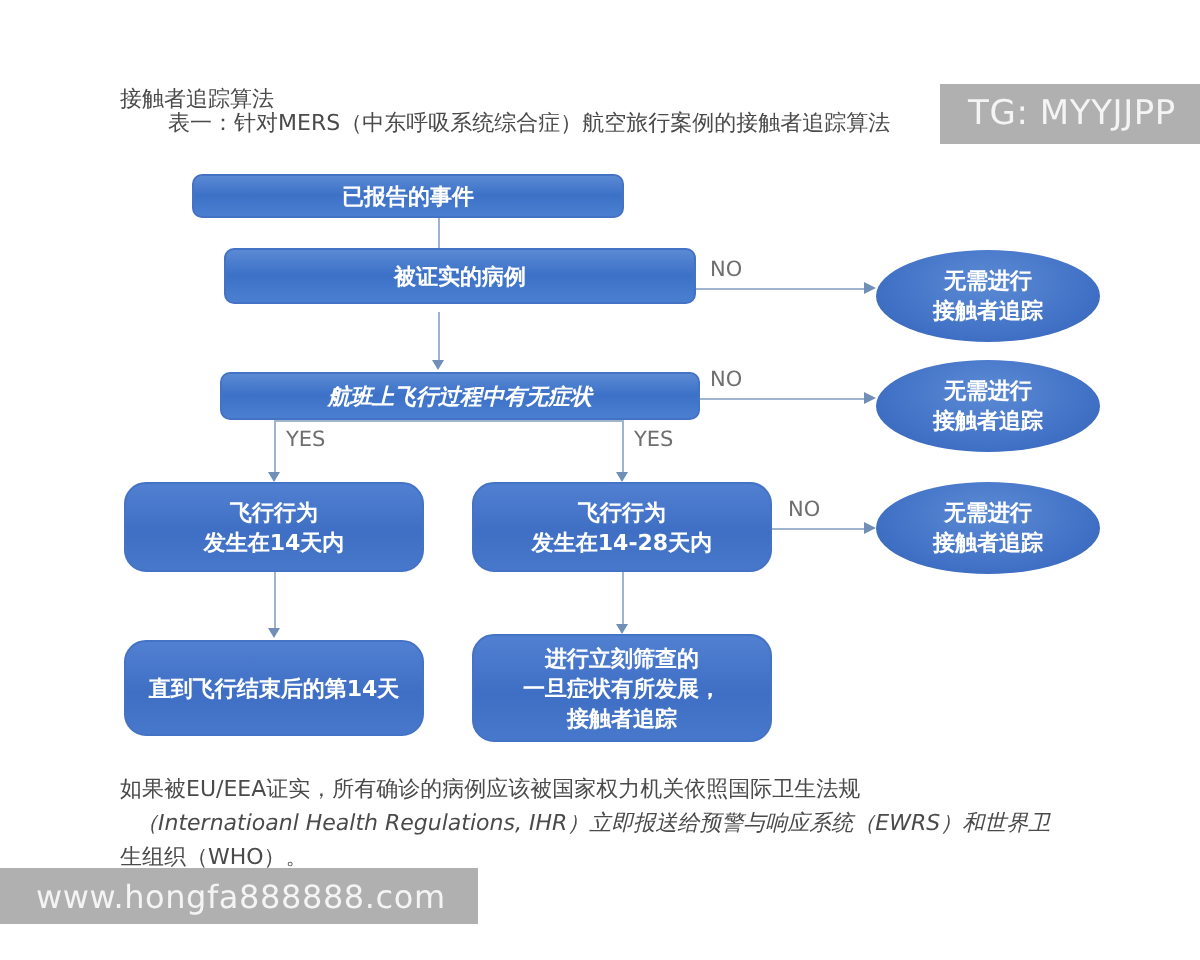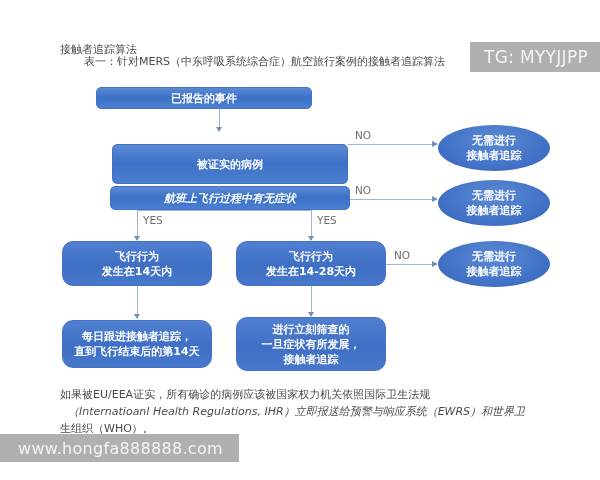--- a/index.html
+++ b/index.html
@@ -88,21 +88,21 @@
     background: linear-gradient(180deg, #5180d2 0%, #3f6fc4 55%, #4878cb 100%);
     border: 1px solid #4472c4;
     border-radius: 11px;
   }
   .ellipse {
     background: radial-gradient(ellipse at 50% 35%, #5b8ad4 0%, #3f6fc4 70%, #37629f 100%);
     border-radius: 50%;
   }
 
   #node-reported   { left: 96px; top: 87px;  width: 216px; height: 22px; }
-  #node-confirmed  { left: 112px; top: 144px; width: 236px; height: 40px; text-align: right; }
+  #node-confirmed  { left: 112px; top: 124px; width: 236px; height: 28px; text-align: right; }
   #node-symptoms   { left: 110px; top: 186px; width: 240px; height: 24px; font-style: italic; }
   #node-within14   { left: 62px;  top: 241px; width: 150px; height: 45px; }
   #node-14to28     { left: 236px; top: 241px; width: 150px; height: 45px; }
   #node-daily      { left: 62px;  top: 320px; width: 150px; height: 48px; }
   #node-immediate  { left: 236px; top: 317px; width: 150px; height: 54px; }
 
   #ell-1 { left: 438px; top: 125px; width: 112px; height: 46px; }
   #ell-2 { left: 438px; top: 180px; width: 112px; height: 46px; }
   #ell-3 { left: 438px; top: 241px; width: 112px; height: 46px; }
 
@@ -187,21 +187,20 @@
 
   <div class="node rbox" id="node-14to28">
     <div>
       <div>飞行行为</div>
       <div>发生在14-28天内</div>
     </div>
   </div>
 
   <div class="node rbox" id="node-daily">
     <div>
-      <div>每日跟进接触者追踪，</div>
       <div>直到飞行结束后的第14天</div>
     </div>
   </div>
 
   <div class="node rbox" id="node-immediate">
     <div>
       <div>进行立刻筛查的</div>
       <div>一旦症状有所发展，</div>
       <div>接触者追踪</div>
     </div>

